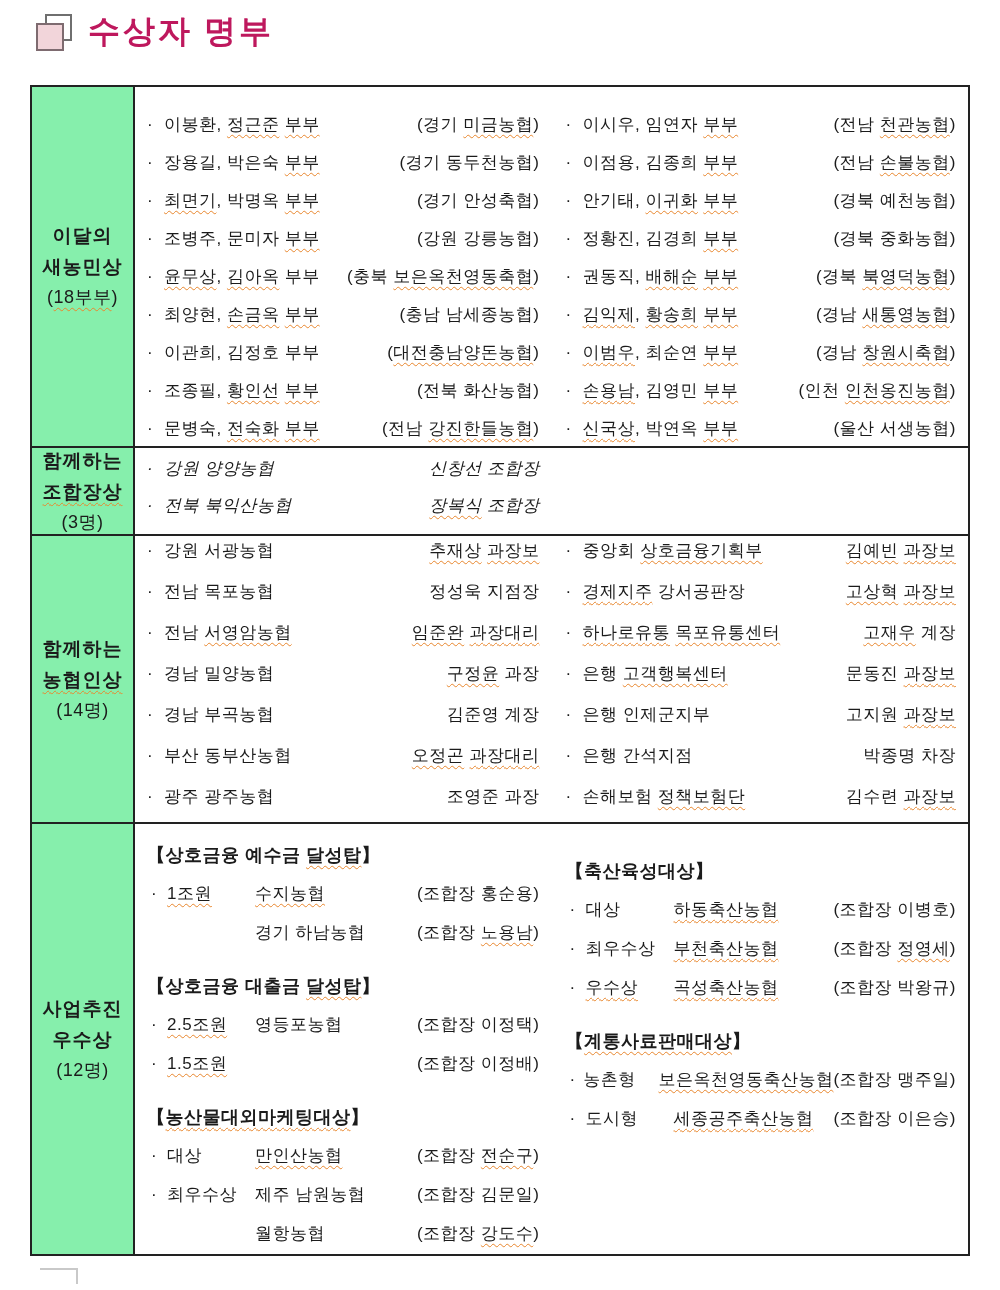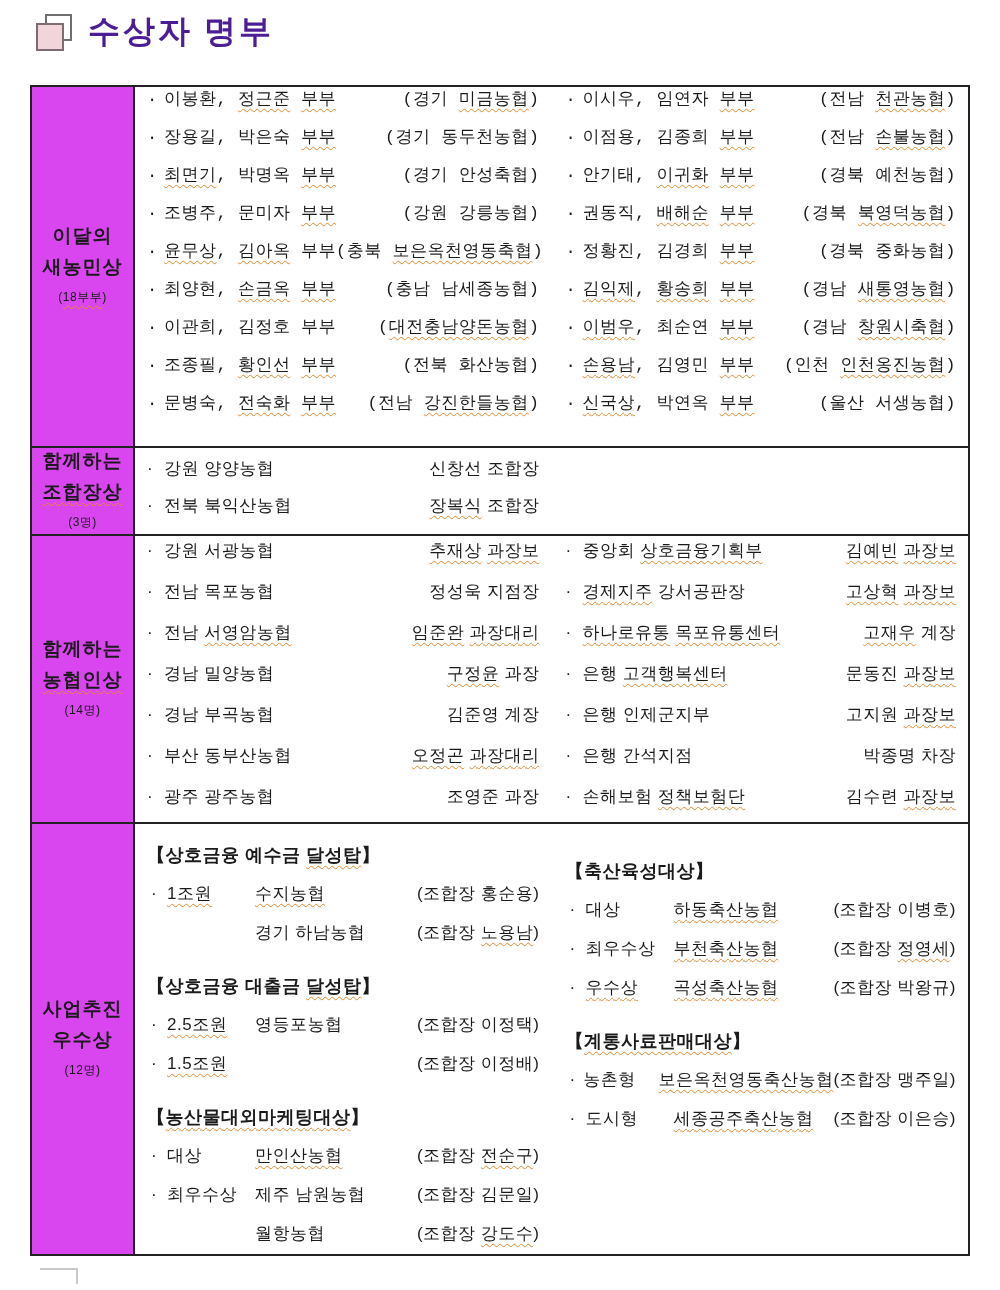--- a/index.html
+++ b/index.html
@@ -6,38 +6,38 @@
   html,body { width:1000px; height:1290px; background:#ffffff;
     font-family:"Liberation Sans","DejaVu Sans",sans-serif; color:#1b1b1b; }
   .page { position:relative; width:1000px; height:1290px; overflow:hidden; }
 
   
   .title-row { position:absolute; left:36px; top:10px; display:flex; align-items:center; gap:16px; }
   .ticon { position:relative; width:36px; height:37px; display:inline-block; flex:0 0 36px; }
   .tib { position:absolute; right:0; top:0; width:27px; height:27px; border:2px solid #6f6f6f; background:#ffffff; }
   .tif { position:absolute; left:0; bottom:0; width:28px; height:28px; border:2px solid #7e6b70; background:#f2d5da; }
   .ttext { font-family:"Liberation Serif","DejaVu Serif",serif; font-size:32px; font-weight:bold;
-    letter-spacing:3px; color:#4c1d95; }
+    letter-spacing:3px; color:#be185d; }
 
   
   .tbl { position:absolute; left:30px; top:85px; width:940px; border:2px solid #222; }
   .trow { display:flex; border-bottom:2px solid #222; }
   .trow:last-child { border-bottom:none; }
-  .th { width:103px; flex:0 0 103px; background:#d946ef; border-right:2px solid #222;
+  .th { width:103px; flex:0 0 103px; background:#86efac; border-right:2px solid #222;
     display:flex; flex-direction:column; justify-content:center; align-items:center; }
   .thl { font-size:19px; font-weight:bold; line-height:31px; letter-spacing:1px; }
-  .thc { font-size:12px; line-height:31px; letter-spacing:0.5px; }
+  .thc { font-size:18px; line-height:31px; letter-spacing:0.5px; }
   .td { flex:1 1 auto; display:flex; min-width:0; }
   .col { width:50%; padding:0 12px 0 12px; }
   .col.cright { padding-left:14px; }
 
   
   .ln { display:flex; justify-content:space-between; align-items:baseline; white-space:nowrap; }
-  .r0 .ln { height:38px; } .r0 .col { padding-top:0;font-family:Liberation Mono, monospace; }
-  .r1 .ln { height:37px; } .r1 .col { padding-top:9px; }
+  .r0 .ln { height:38px; } .r0 .col { padding-top:26px; }
+  .r1 .ln { height:37px;font-style:italic; } .r1 .col { padding-top:9px; }
   .r2 .ln { height:41px; } .r2 .col { padding-top:3px; }
   .lt,.rt { font-size:17px; letter-spacing:0.5px; }
   .blt { display:inline-block; width:17px; }
 
   
   .r3 .col { padding-top:12px; }
   .r3 .col.cright { padding-top:28px; }
   .sec { margin-bottom:15px; }
   .sect { font-size:18px; font-weight:bold; line-height:38px; letter-spacing:0.5px; white-space:nowrap; }
   .secln { display:flex; align-items:baseline; line-height:39px; font-size:17px;
@@ -120,26 +120,26 @@
             </div>
             <div class="ln">
               <div class="lt"><span class="blt">·</span><span><span>이점용, 김종희 </span><span class="sq">부부</span></span></div>
               <div class="rt"><span>(전남 </span><span class="sq">손불농협</span><span>)</span></div>
             </div>
             <div class="ln">
               <div class="lt"><span class="blt">·</span><span><span>안기태, </span><span class="sq">이귀화</span><span> </span><span class="sq">부부</span></span></div>
               <div class="rt"><span>(경북 예천농협)</span></div>
             </div>
             <div class="ln">
+              <div class="lt"><span class="blt">·</span><span><span>정황진, 김경희 </span><span class="sq">부부</span></span></div>
+              <div class="rt"><span>(경북 중화농협)</span></div>
+            </div>
+            <div class="ln">
               <div class="lt"><span class="blt">·</span><span><span>권동직, </span><span class="sq">배해순</span><span> </span><span class="sq">부부</span></span></div>
               <div class="rt"><span>(경북 </span><span class="sq">북영덕농협</span><span>)</span></div>
-            </div>
-            <div class="ln">
-              <div class="lt"><span class="blt">·</span><span><span>정황진, 김경희 </span><span class="sq">부부</span></span></div>
-              <div class="rt"><span>(경북 중화농협)</span></div>
             </div>
             <div class="ln">
               <div class="lt"><span class="blt">·</span><span><span class="sq">김익제</span><span>, </span><span class="sq">황송희</span><span> </span><span class="sq">부부</span></span></div>
               <div class="rt"><span>(경남 </span><span class="sq">새통영농협</span><span>)</span></div>
             </div>
             <div class="ln">
               <div class="lt"><span class="blt">·</span><span><span class="sq">이범우</span><span>, 최순연 </span><span class="sq">부부</span></span></div>
               <div class="rt"><span>(경남 </span><span class="sq">창원시축협</span><span>)</span></div>
             </div>
             <div class="ln">

